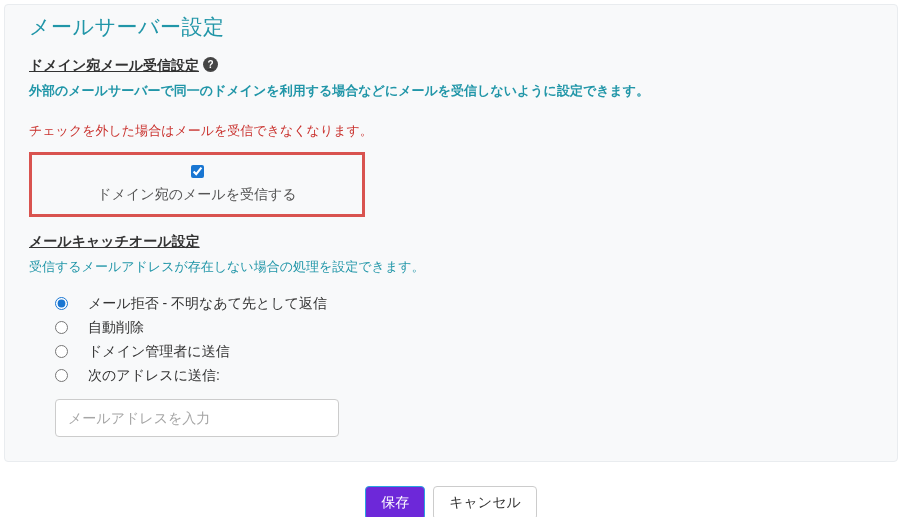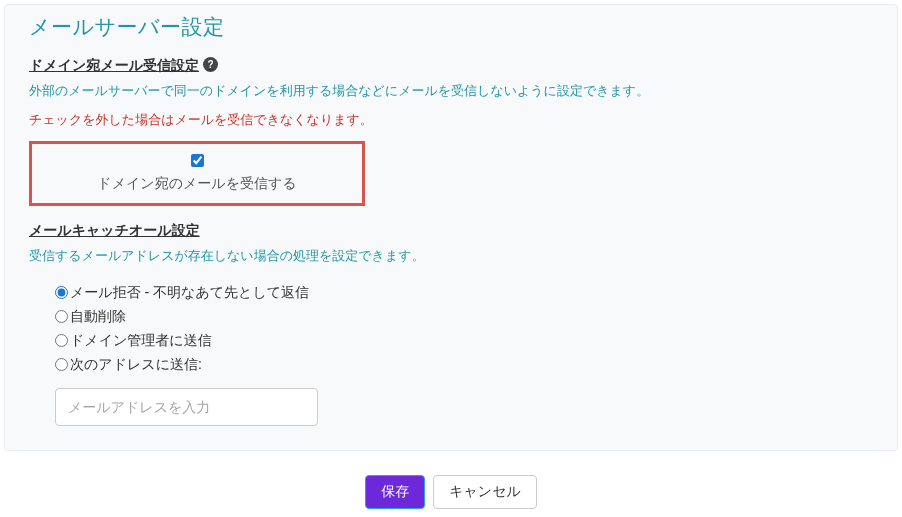--- a/index.html
+++ b/index.html
@@ -45,21 +45,22 @@
     color: #ffffff;
     align-items: center;
     justify-content: center;
     font-size: 10px;
     font-weight: 700;
   }
   .desc {
     color: #2196a8;
     font-size: 13px;
     line-height: 1.6;
-    margin-bottom: 8px;
+    margin-bottom: 19px;
+    font-weight: bold;
   }
   .desc-warn {
     color: #c9302c;
     font-size: 13px;
     line-height: 1.6;
     margin-bottom: 10px;
   }
   .highlight-box {
     border: 3px solid #d9534f;
     width: 336px;
@@ -86,35 +87,35 @@
     margin-bottom: 16px;
   }
   .radio-group {
     margin-left: 26px;
     color: #333333;
     font-size: 14px;
   }
   .radio-row {
     display: flex;
     align-items: center;
-    gap: 2px;
+    gap: 20px;
     margin-bottom: 3px;
     line-height: 1.5;
   }
   .radio-row input {
     width: 13px;
     height: 13px;
     accent-color: #1976d2;
   }
   .radio-row input:not(:checked) {
     accent-color: #999;
   }
   .addr-input {
     margin-top: 10px;
-    width: 263px;
+    width: 284px;
     height: 38px;
     padding: 0 12px;
     border: 1px solid #cccccc;
     border-radius: 4px;
     font-size: 14px;
     color: #333;
     background: #fff;
   }
   .addr-input::placeholder { color:#a6a6a6; }
   .footer {

